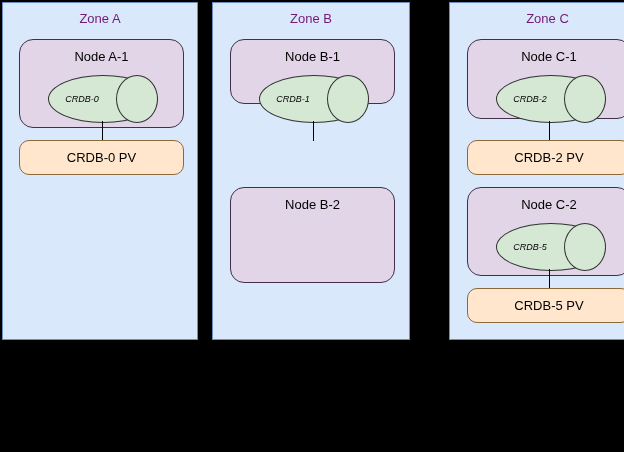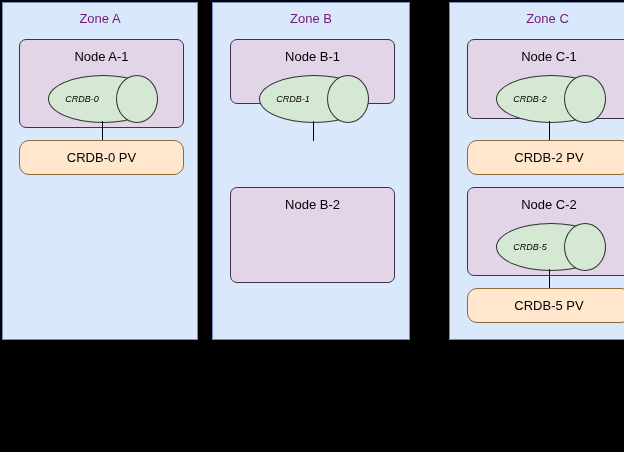--- a/index.html
+++ b/index.html
@@ -41,21 +41,21 @@
     font-size: 13px;
     color: #701a75;
     line-height: 16px;
   }
 
   
   .node {
     position: absolute;
     background: #e1d5e7;
     border: 1px solid #40304a;
-    border-radius: 7px;
+    border-radius: 14px;
     box-sizing: border-box;
     padding-left: 48px;
   }
   .node-title {
     position: absolute;
     left: 0;
     right: 0;
     top: 9px;
     text-align: center;
     font-size: 13px;

